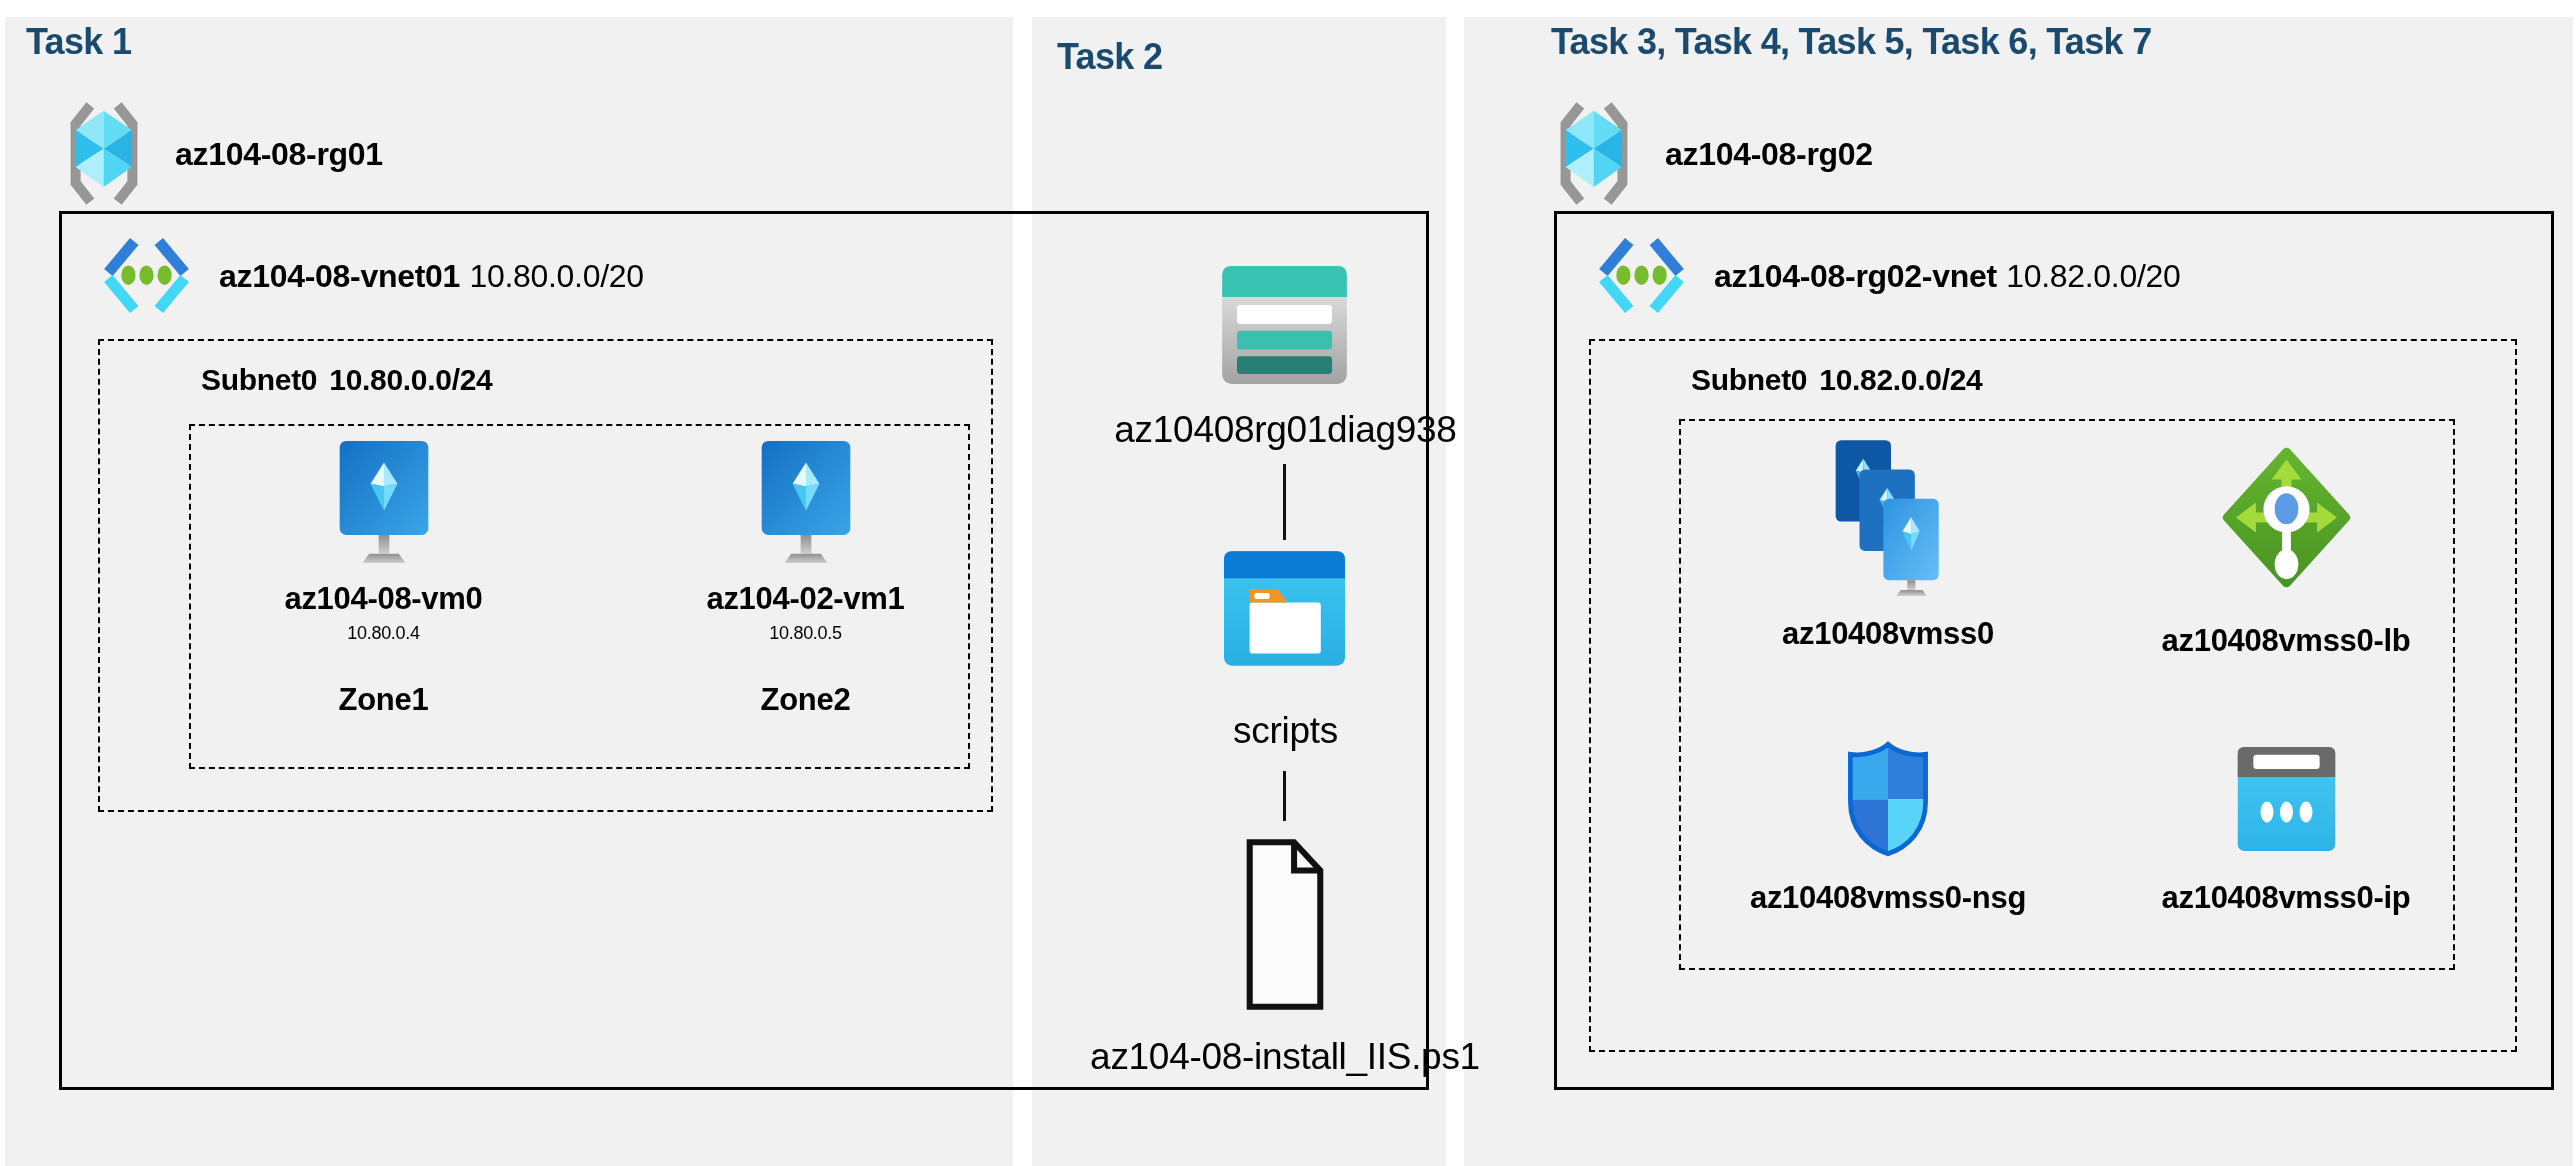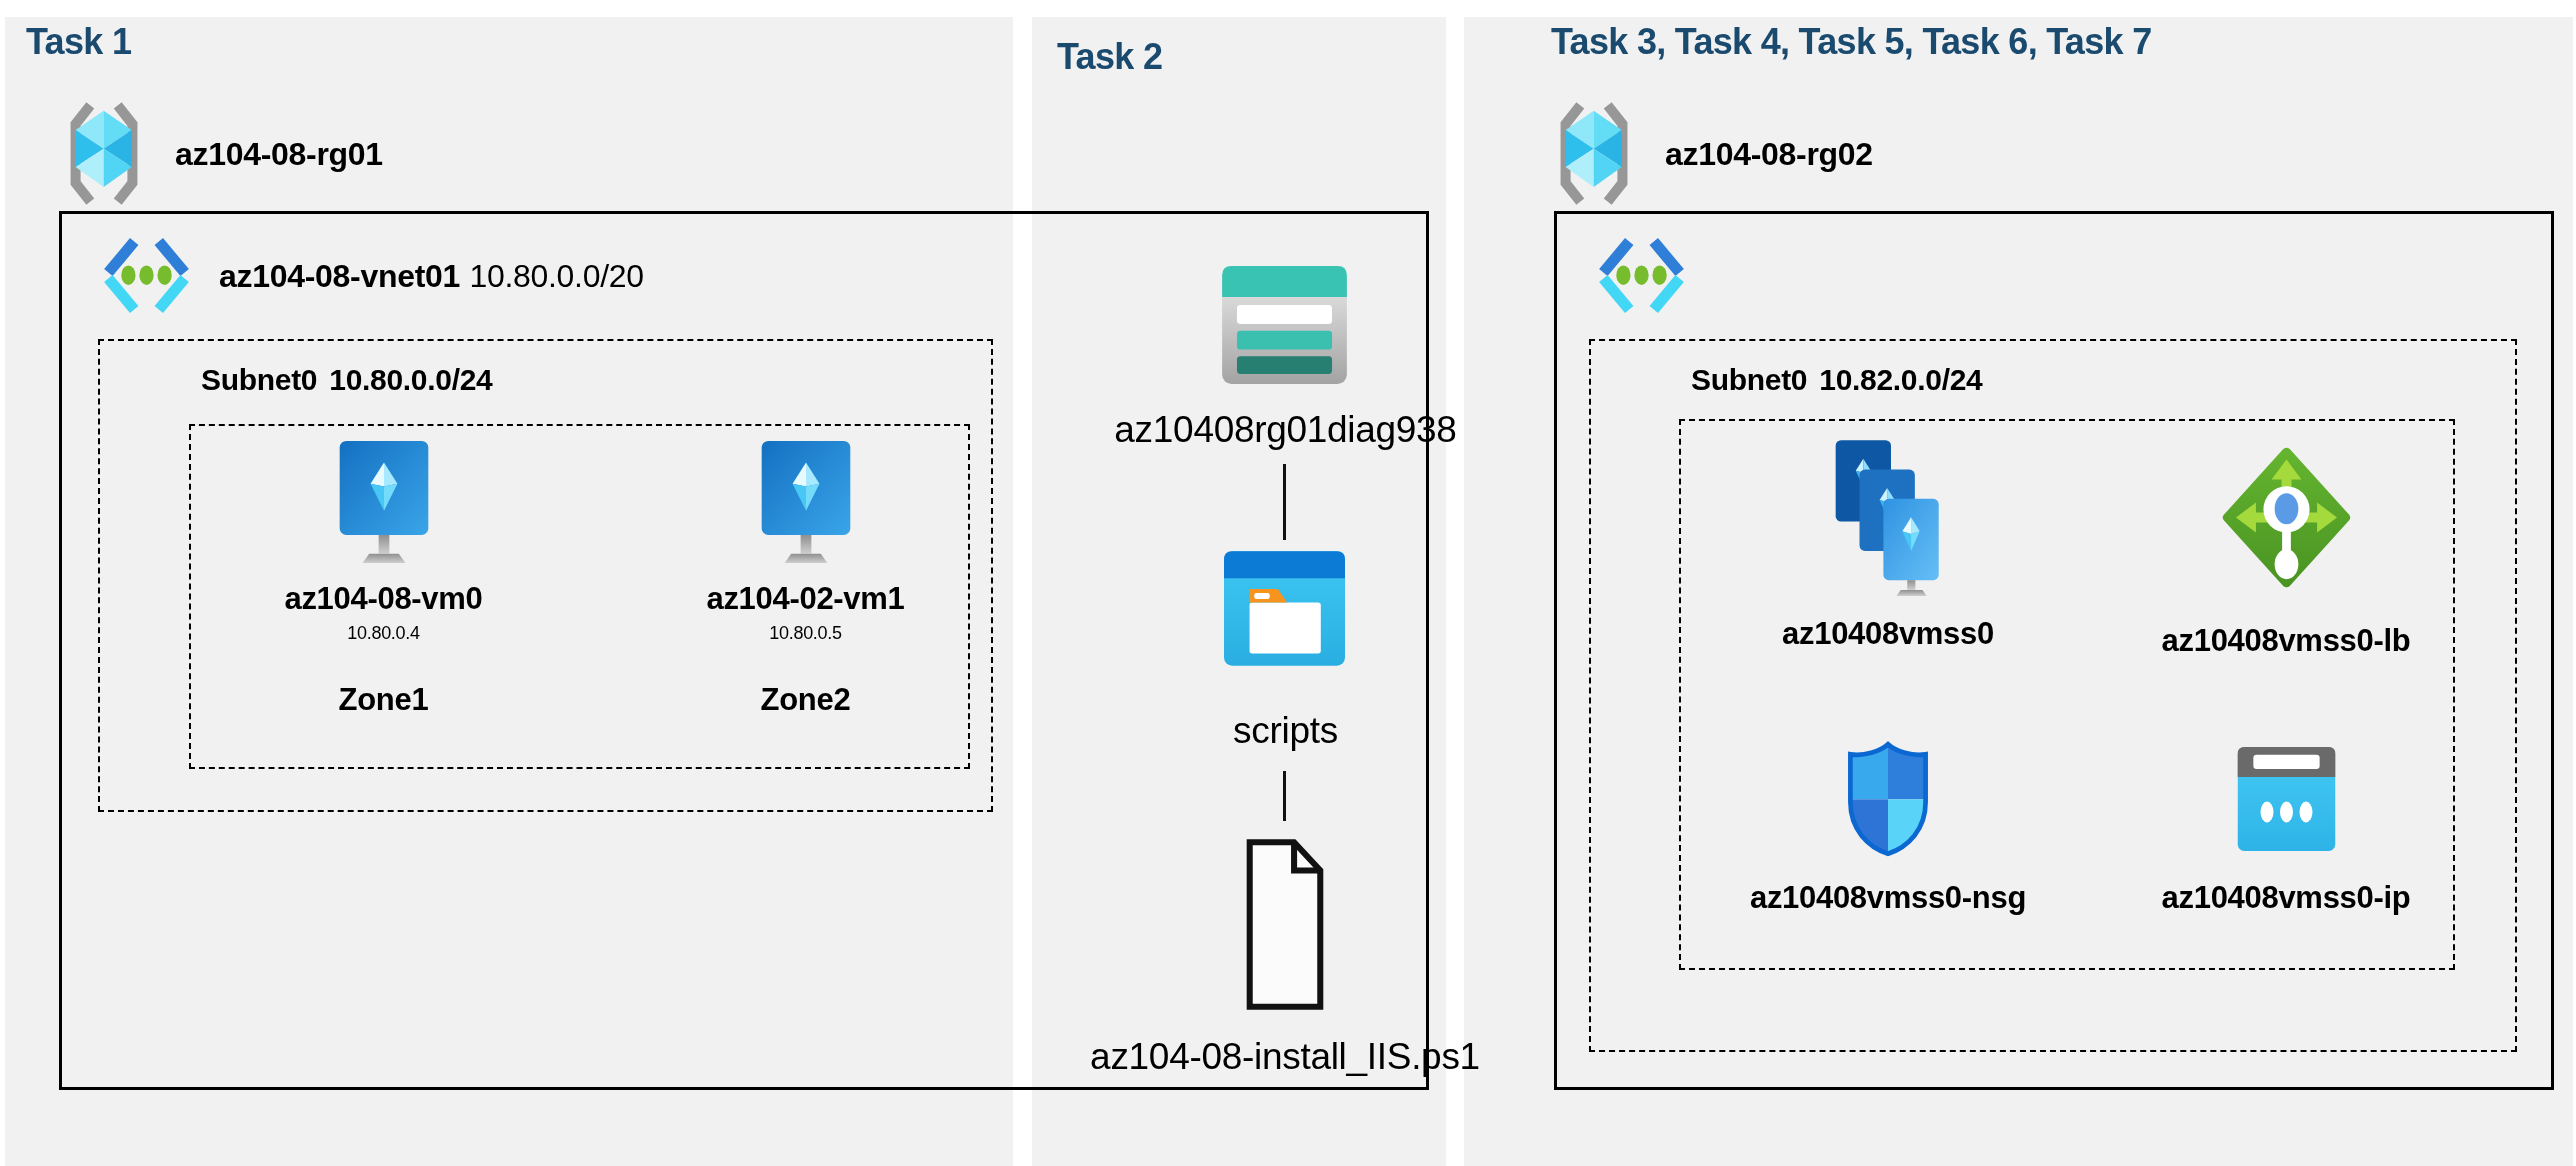--- a/index.html
+++ b/index.html
@@ -182,20 +182,23 @@
   <span>
     <svg width="97" height="81" viewBox="0 0 150 125">
       <path d="M56 10 L16 58" stroke="#2f7fd8" stroke-width="17" fill="none"></path>
       <path d="M16 67 L56 115" stroke="#43d7f6" stroke-width="17" fill="none"></path>
       <path d="M94 10 L134 58" stroke="#2f7fd8" stroke-width="17" fill="none"></path>
       <path d="M134 67 L94 115" stroke="#43d7f6" stroke-width="17" fill="none"></path>
       <ellipse cx="47" cy="62" rx="11" ry="15" fill="#76bc2d"></ellipse>
       <ellipse cx="75" cy="62" rx="11" ry="15" fill="#76bc2d"></ellipse>
       <ellipse cx="103" cy="62" rx="11" ry="15" fill="#76bc2d"></ellipse>
     </svg>
+  </span>
+  <span>
+    <span class="vnet-name">az104-08-rg02-vnet</span><span class="vnet-cidr">10.82.0.0/20</span>
   </span>
 </div>
 
 <div class="dashed-box" id="subnet-box-1"></div>
 <div class="subnet-label" id="subnet-label-1">
   <span class="subnet-name">Subnet0</span><span class="subnet-cidr">10.80.0.0/24</span>
 </div>
 <div class="dashed-box" id="inner-box-1"></div>
 
 <div class="dashed-box" id="subnet-box-2"></div>

